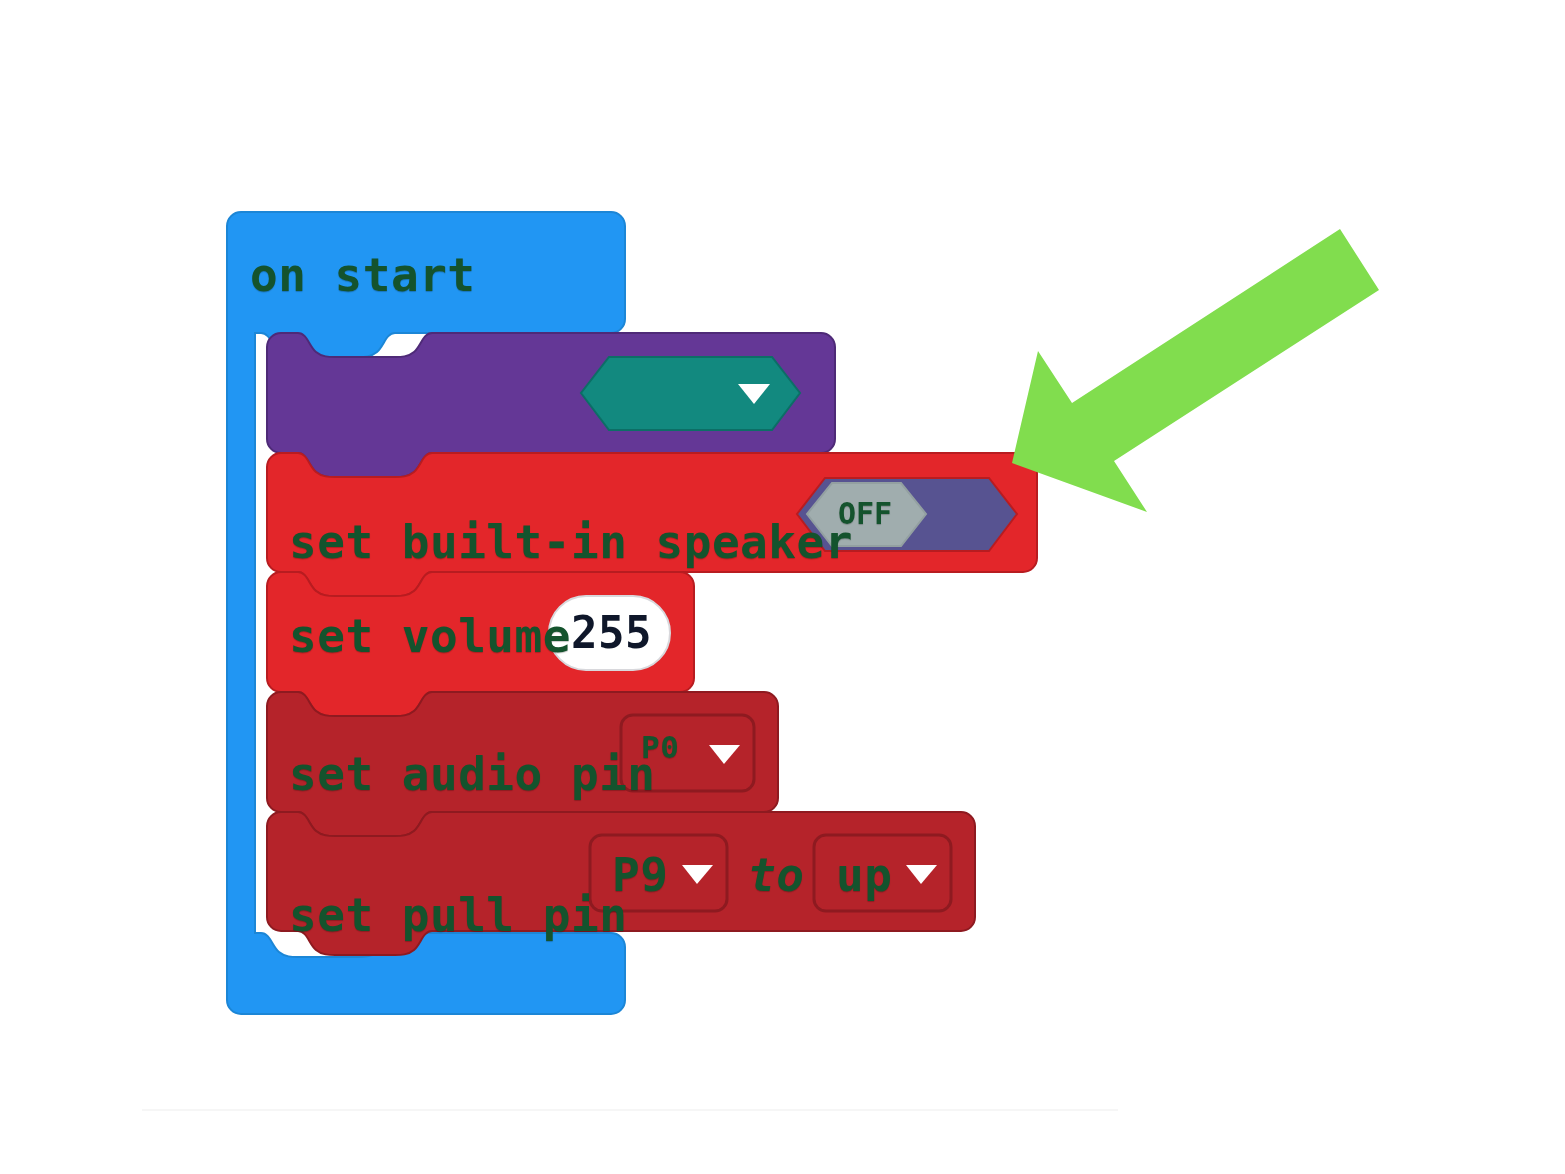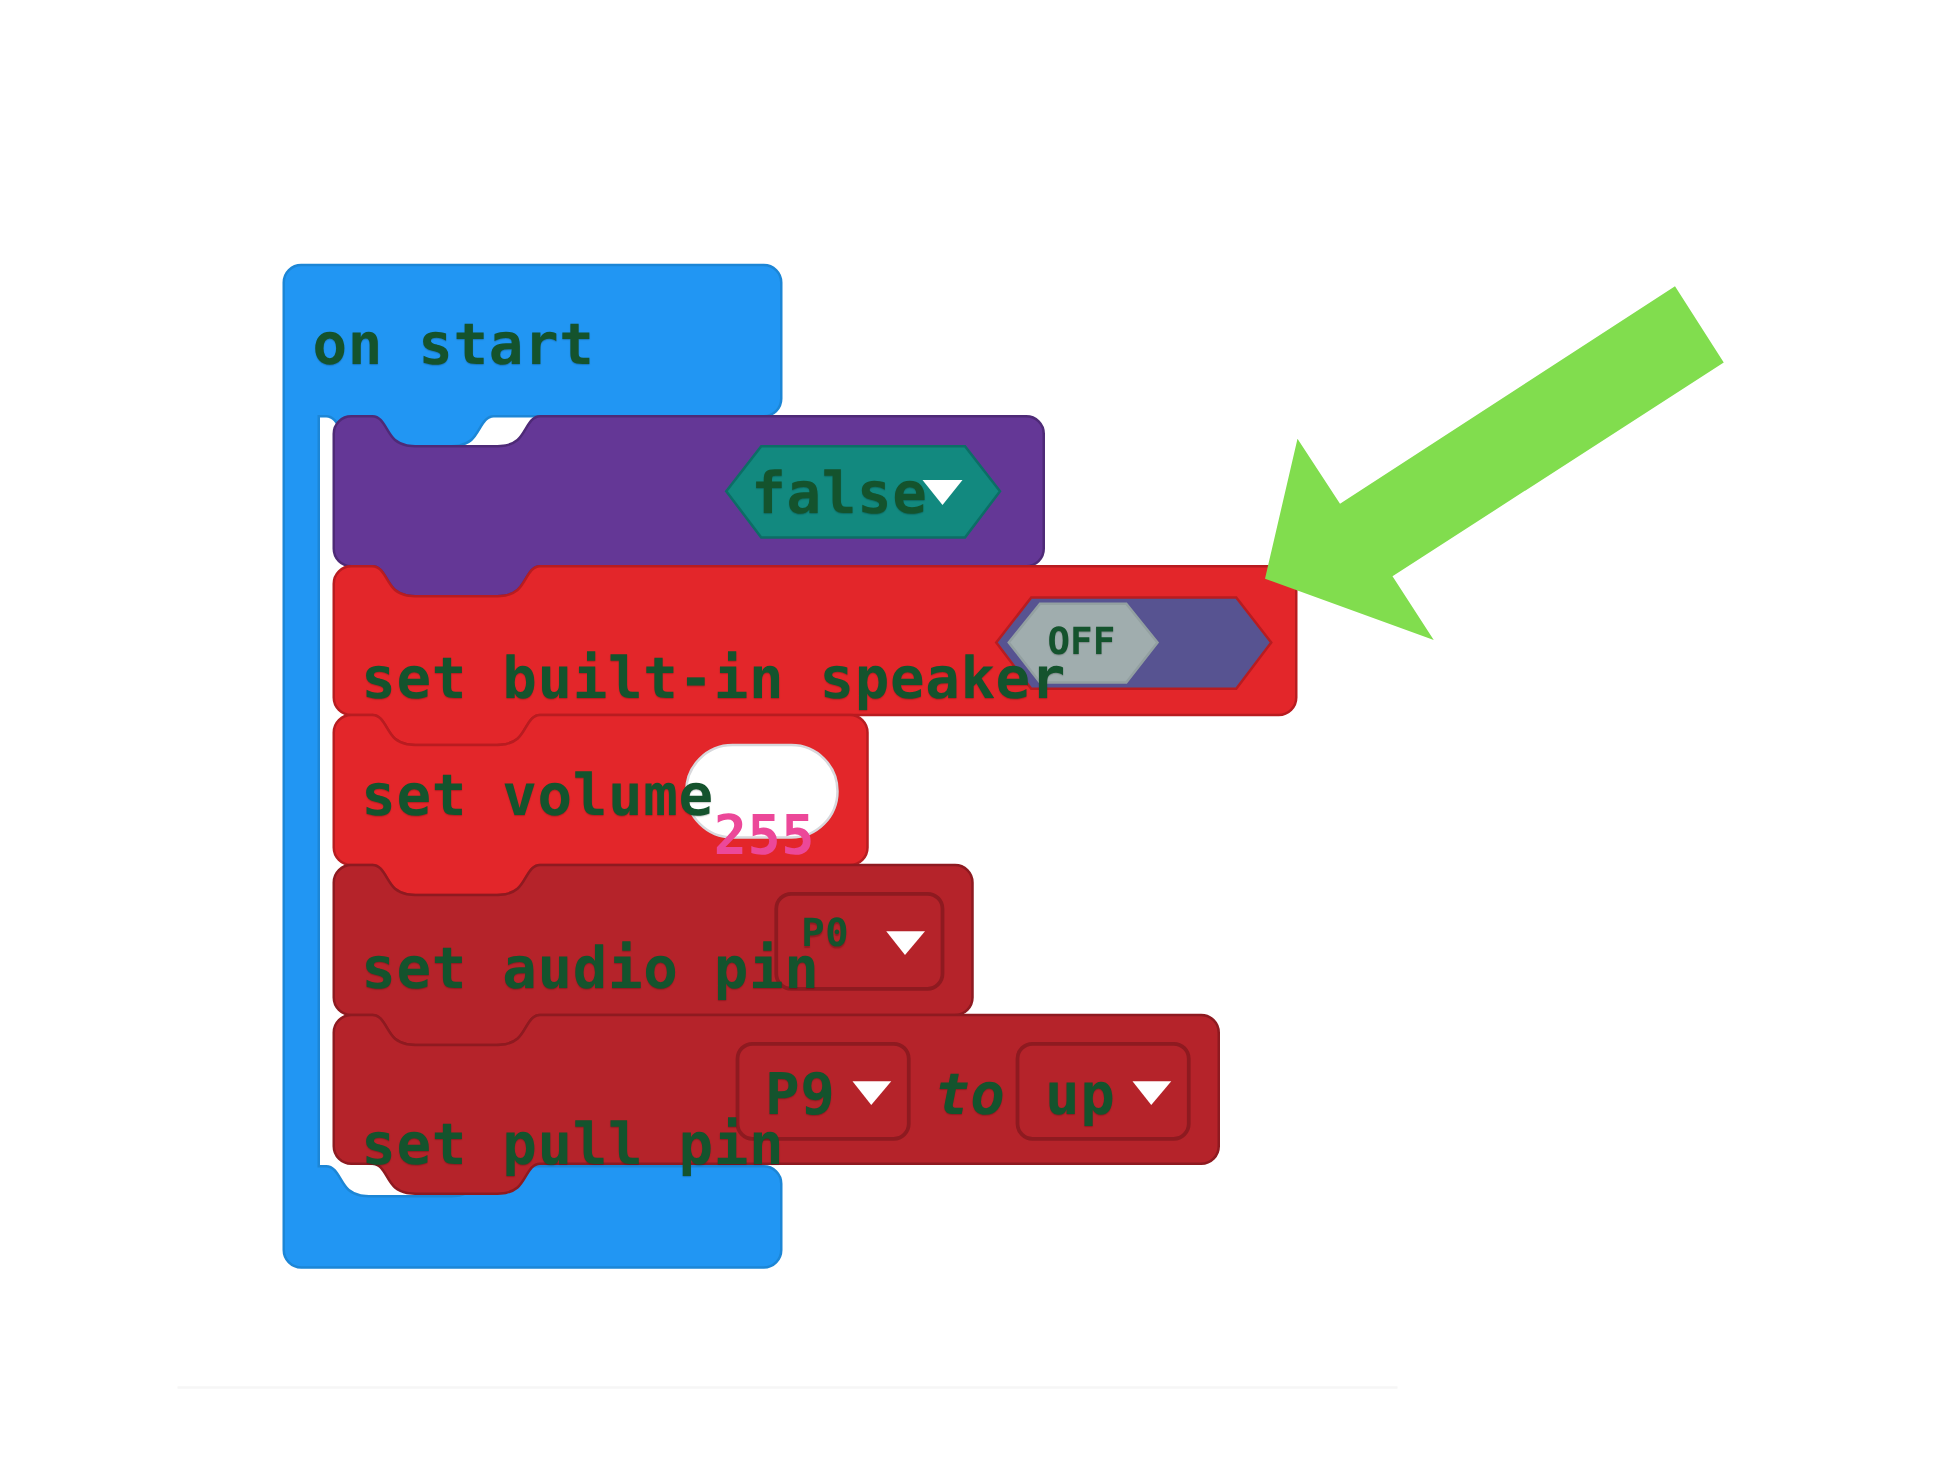--- a/index.html
+++ b/index.html
@@ -40,21 +40,21 @@
     text-shadow: 0 1px 1px rgba(0,0,0,0.22);
     pointer-events: none;
   }
 
   .lbl-onstart   { left: 250px; top: 248px;  font-size: 46px; }
   .lbl-ledenable { left: 289px; top: 367px;  font-size: 46px; }
   .lbl-false     { left: 601px; top: 367px;  font-size: 46px; }
   .lbl-speaker   { left: 289px; top: 489px;  font-size: 46px; margin-top: 26px; }
   .lbl-off       { left: 838px; top: 496px;  font-size: 30px; letter-spacing: 0px;}
   .lbl-setvolume { left: 289px; top: 609px;  font-size: 46px; }
-  .lbl-255       { left: 571px; top: 607px;  font-size: 44px; color: #ec4899; text-shadow:none;margin-top:36px; }
+  .lbl-255       { left: 571px; top: 607px;  font-size: 44px; color: #0f172a; text-shadow:none; }
   .lbl-audiopin  { left: 289px; top: 747px;  font-size: 46px; }
   .lbl-p0        { left: 641px; top: 729px;  font-size: 31px; }
   .lbl-pullpin   { left: 289px; top: 848px;  font-size: 46px; margin-top: 40px; }
   .lbl-p9        { left: 612px; top: 848px;  font-size: 46px; }
   .lbl-to        { left: 748px; top: 848px;  font-size: 46px; font-style: italic; }
   .lbl-up        { left: 836px; top: 848px;  font-size: 46px; }
 
   .footer-rule {
     position: absolute;
     left: 142px;
@@ -260,21 +260,20 @@
           L 1147,512
           L 1012,463
           L 1038,351
           L 1072,403
           Z
         " fill="#81DD4E"></path>
     </g>
   </svg>
 
   <span class="blk-text lbl-onstart">on start</span>
-  <span class="blk-text lbl-false">false</span>
   <span class="blk-text lbl-speaker">set built-in speaker</span>
   <span class="blk-text lbl-off">OFF</span>
   <span class="blk-text lbl-setvolume">set volume</span>
   <span class="blk-text lbl-255">255</span>
   <span class="blk-text lbl-audiopin">set audio pin</span>
   <span class="blk-text lbl-p0">P0</span>
   <span class="blk-text lbl-pullpin">set pull pin</span>
   <span class="blk-text lbl-p9">P9</span>
   <span class="blk-text lbl-to">to</span>
   <span class="blk-text lbl-up">up</span>

